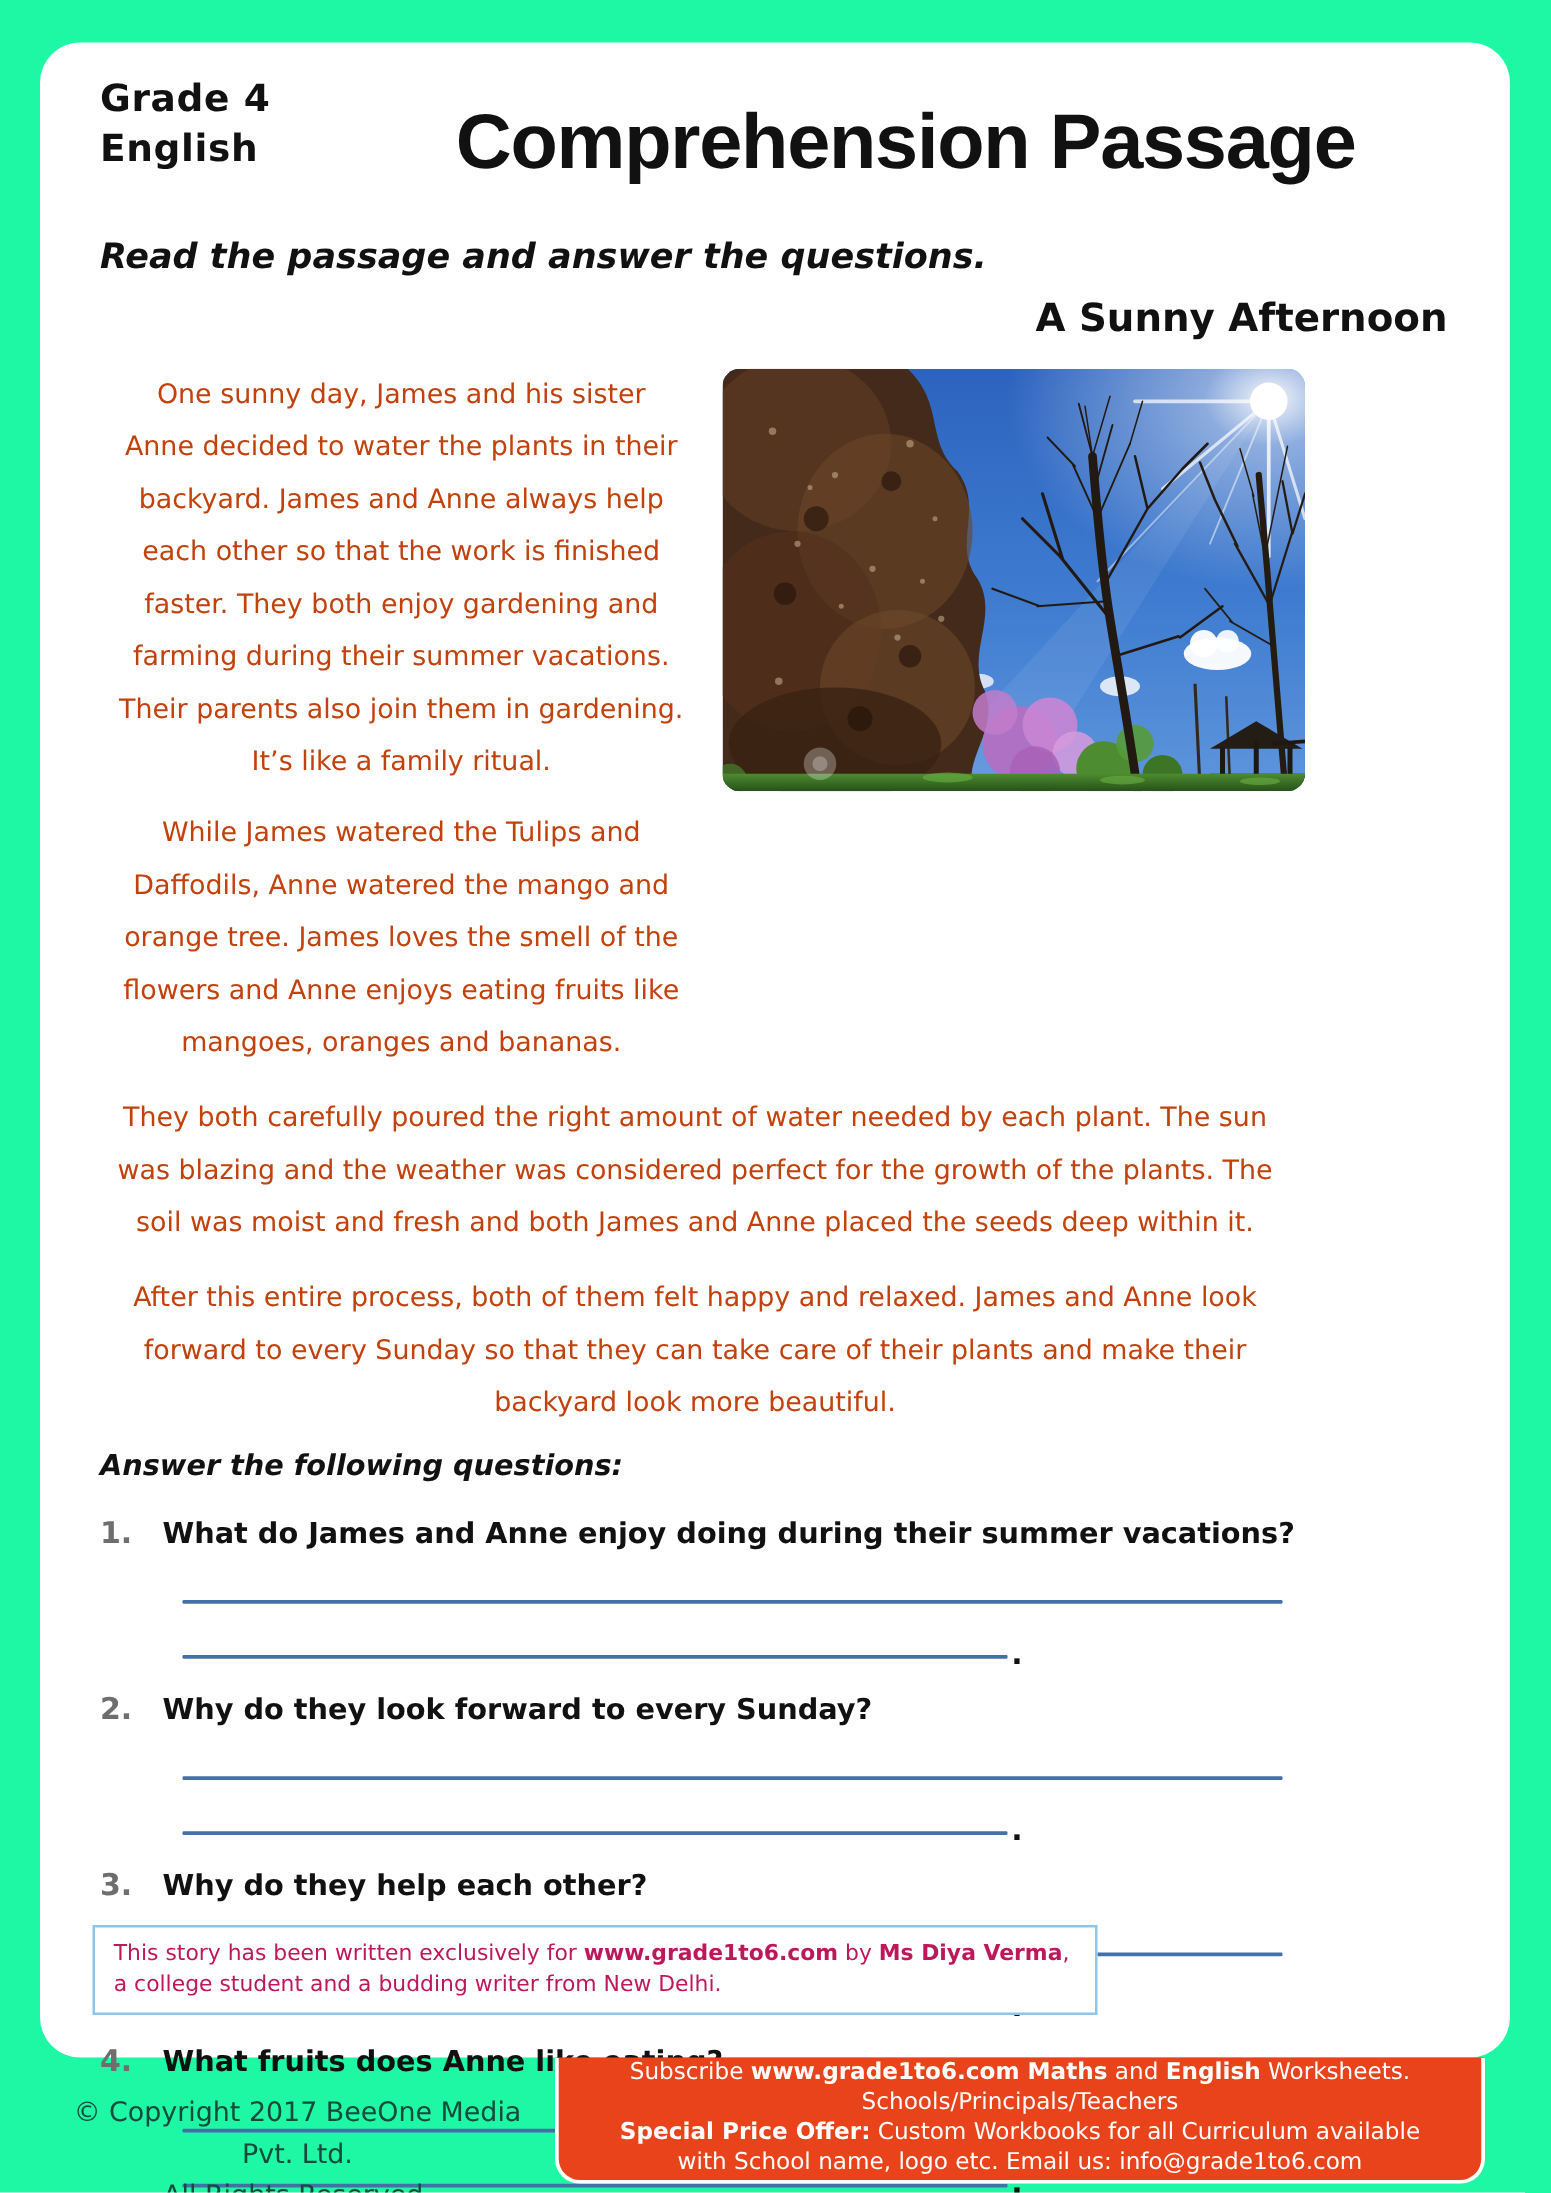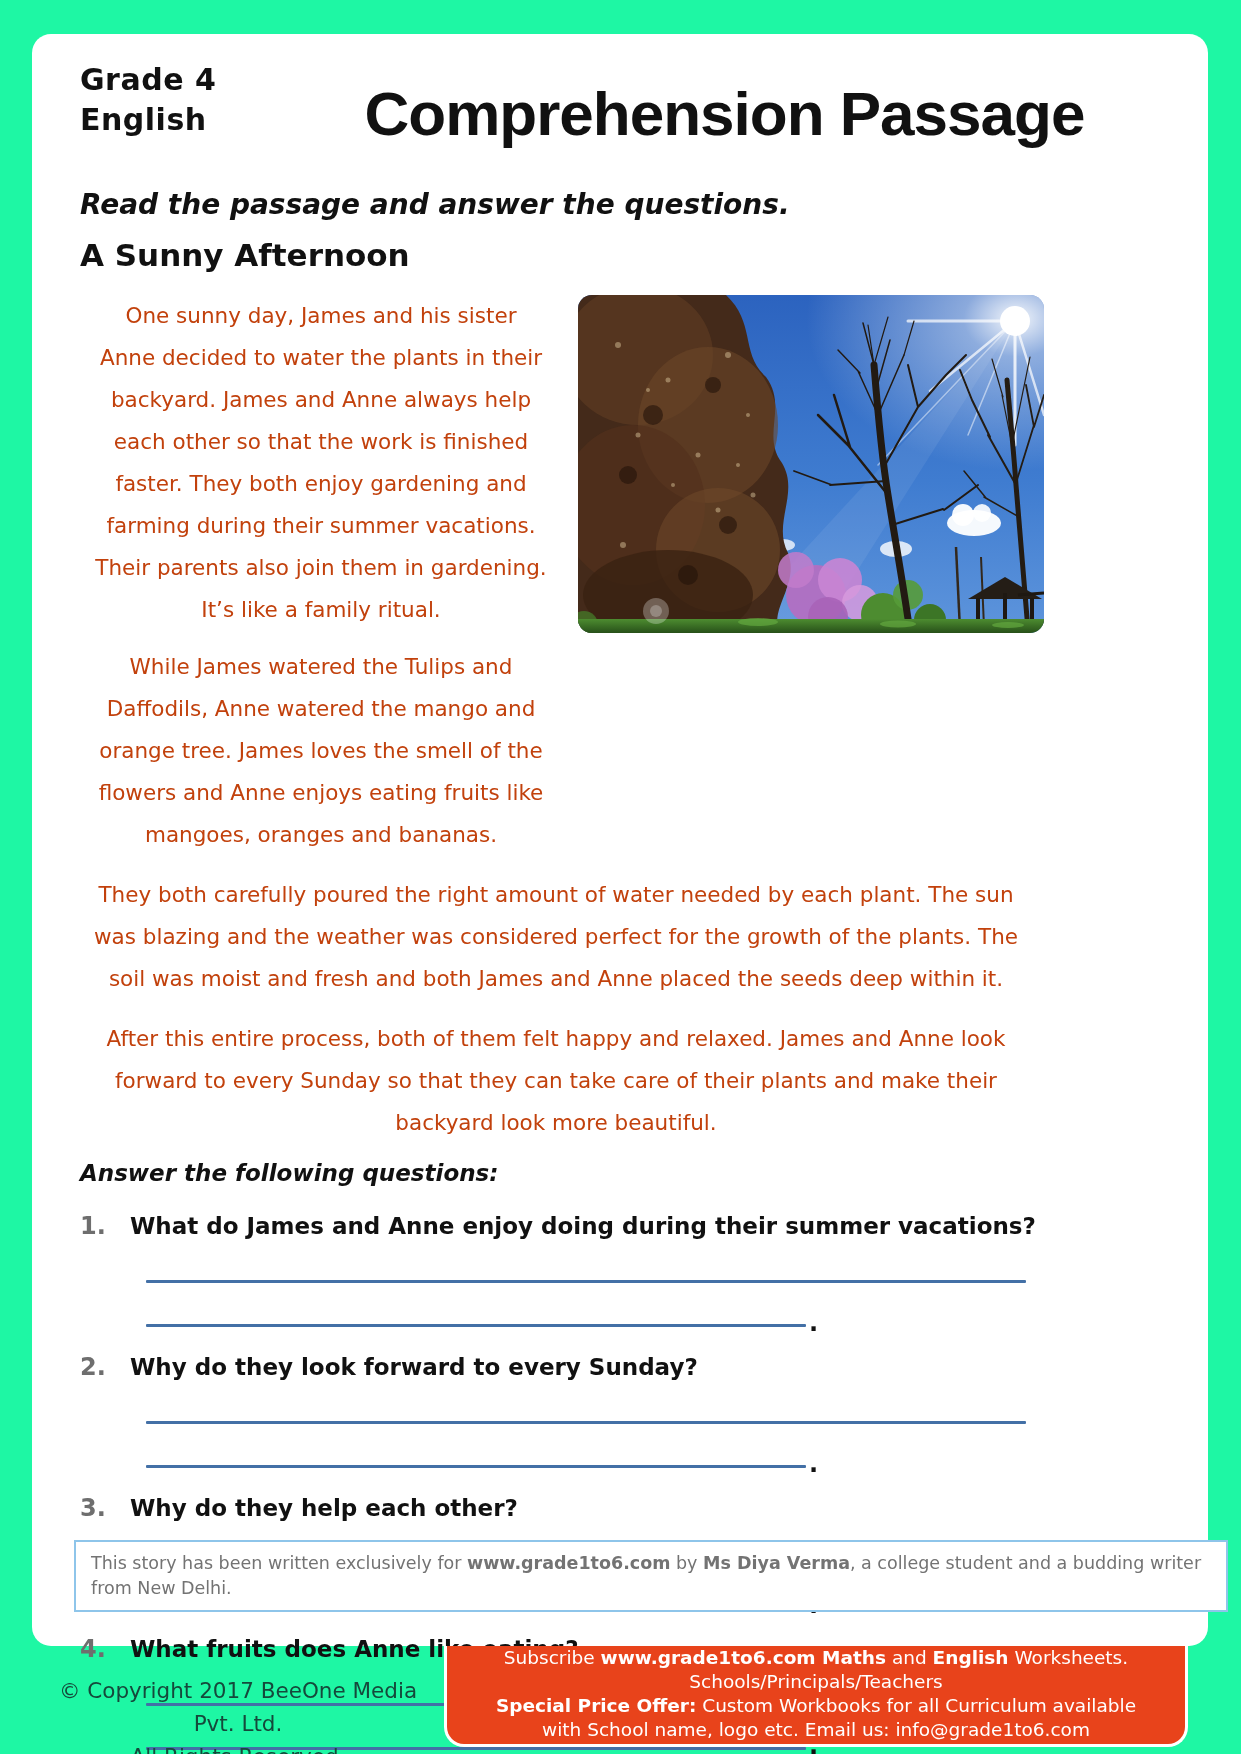--- a/index.html
+++ b/index.html
@@ -7,35 +7,35 @@
   body {
     position:relative;
     background:#1ef7a4;
     font-family:"DejaVu Sans", sans-serif;
     color:#111;
     overflow:hidden;
   }
   .card {
     position:absolute; left:32px; top:34px;
     width:1176px; height:1612px;
-    background:#ffffff; border-radius:19px;
+    background:#ffffff; border-radius:32px;
   }
   .card-inner { position:relative; width:100%; height:100%; padding:26px 50px 0 48px; }
 
   .header-row { position:relative; height:100px; }
   .grade-line { font-size:30px; font-weight:700; line-height:40px; letter-spacing:0.5px; }
   .main-title {
     position:absolute; left:211px; right:0; top:18px;
     text-align:center;
     font-family:"Liberation Sans", sans-serif;
     font-size:62px; font-weight:700; letter-spacing:-1px;
     white-space:nowrap;
   }
   .instruction { margin-top:28px; font-size:28px; font-weight:700; font-style:italic; }
-  .passage-title { margin-top:16px; text-align:left; font-size:31px; font-weight:700; }
+  .passage-title { margin-top:16px; text-align:right; font-size:31px; font-weight:700; }
 
   .passage-row { display:flex; margin-top:22px; }
   .passage-col { width:482px; flex-shrink:0; }
   .body-text { font-size:21.5px; line-height:42px; white-space:pre-line; color:#c2410c;text-align:center; }
   .passage-col .body-text + .body-text { margin-top:15px; }
 
   .photo {
     width:466px; height:338px; margin-left:16px; flex-shrink:0;
     border-radius:14px; overflow:hidden; position:relative;
   }
@@ -49,23 +49,23 @@
   .q-line { display:flex; align-items:baseline; }
   .q-num { width:50px; flex-shrink:0; font-size:24px; font-weight:700; color:#6e6e6e; }
   .q-text { font-size:23px; font-weight:700; color:#111; }
   .answer-line { height:3px; background:#4370a6; border-radius:1px; }
   .a1 { margin:40px 0 0 66px; width:880px; }
   .a2-row { display:flex; align-items:flex-end; margin:36px 0 0 66px; }
   .a2 { width:660px; }
   .a2-period { font-size:24px; font-weight:700; line-height:8px; margin-left:3px; }
 
   .credit-box {
-    position:absolute; left:42px; bottom:34px; width:1154px;
+    position:absolute; left:42px; bottom:34px; width:804px;
     border:2px solid #8ec5ea; background:#fff;
-    padding:9px 15px; font-size:17.5px; line-height:25px; color:#737373;
+    padding:9px 15px; font-size:17.5px; line-height:25px; color:#be185d;
   }
   .credit-box b { font-weight:700; }
 
   .copyright {
     position:absolute; left:48px; top:1674px; width:380px;
     text-align:center; color:#15493b; font-size:21.5px; line-height:33px;
   }
   .promo-box {
     position:absolute; left:444px; top:1646px; width:744px; height:101px;
     background:#e8431b; border:3px solid #ffffff;

